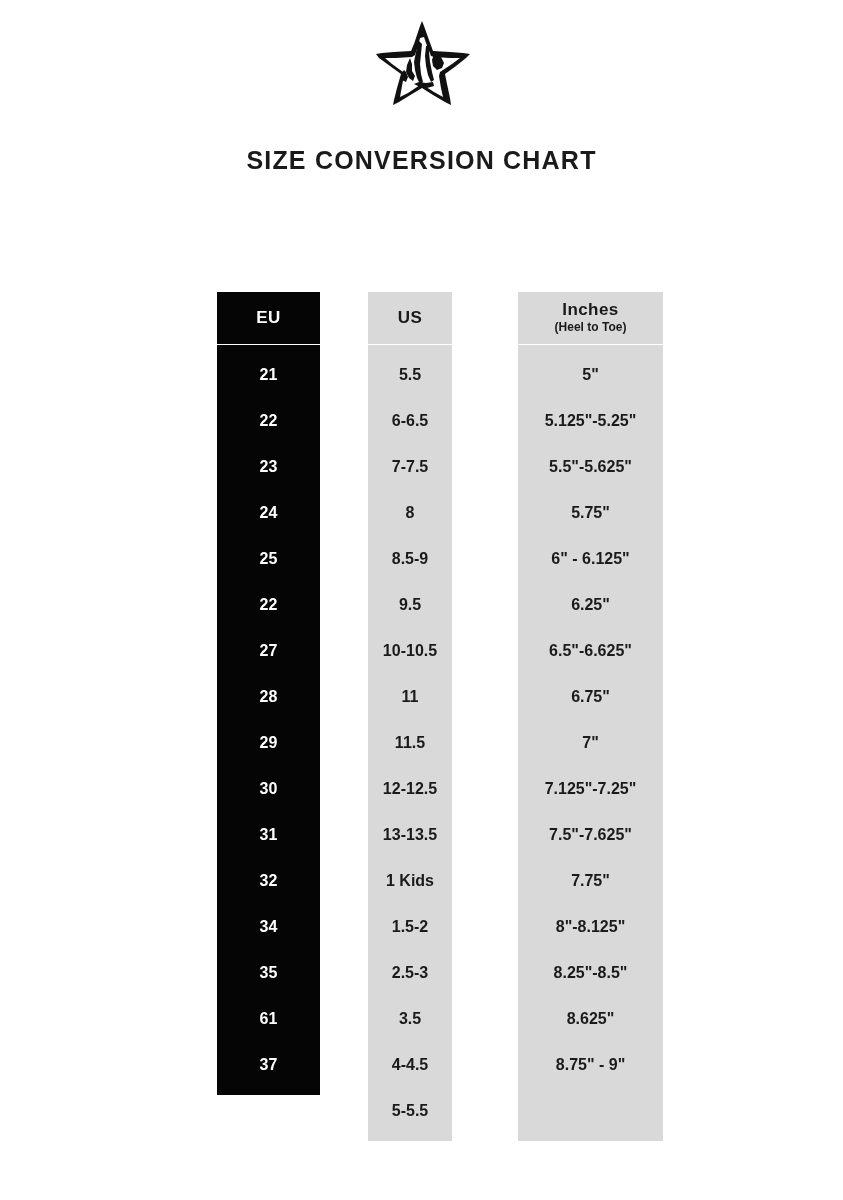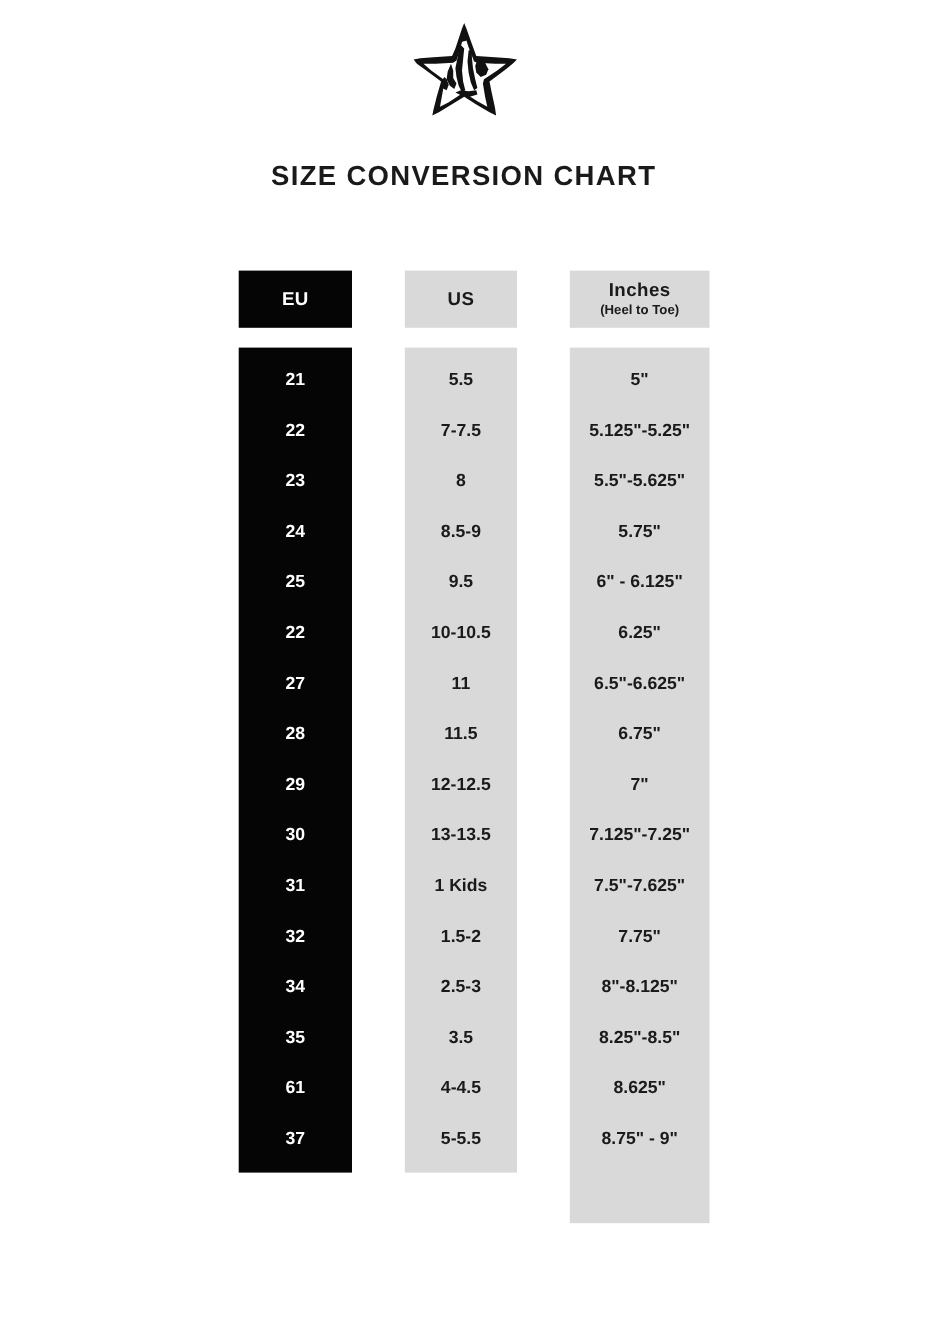--- a/index.html
+++ b/index.html
@@ -55,48 +55,49 @@
     width: 424px;
     height: 862px;
   }
 
   .col {
     position: absolute;
     top: 0;
   }
 
   .col-eu     { left: 0px;   width: 103px; }
-  .col-us     { left: 151px; width: 102px; }
-  .col-inches { left: 301px; width: 127px; }
+  .col-us     { left: 151px; width: 84px; }
+  .col-inches { left: 301px; width: 145px; }
 
   
   .col-head {
     height: 52px;
     display: flex;
     flex-direction: column;
     align-items: center;
     justify-content: center;
     text-align: center;
+    margin-top: 46px;
   }
   .col-head-title {
     font-size: 17px;
     font-weight: 700;
     letter-spacing: 0.4px;
     line-height: 1.05;
   }
   .col-head-sub {
     font-size: 12px;
     font-weight: 700;
     line-height: 1.2;
     margin-top: 1px;
   }
 
   
   .col-body {
-    margin-top: 18px;
+    margin-top: 1px;
     padding-top: 7px;
     padding-bottom: 7px;
   }
 
   .cell {
     height: 46px;
     display: flex;
     align-items: center;
     justify-content: center;
     text-align: center;
@@ -182,20 +183,21 @@
         <div class="cell">37</div>
       </div>
     </div>
 
     <div class="col col-us">
       <div class="col-head">
         <div class="col-head-title">US</div>
       </div>
       <div class="col-body">
         <div class="cell">5.5</div>
+        <div class="cell">6-6.5</div>
         <div class="cell">7-7.5</div>
         <div class="cell">8</div>
         <div class="cell">8.5-9</div>
         <div class="cell">9.5</div>
         <div class="cell">10-10.5</div>
         <div class="cell">11</div>
         <div class="cell">11.5</div>
         <div class="cell">12-12.5</div>
         <div class="cell">13-13.5</div>
         <div class="cell">1 Kids</div>

